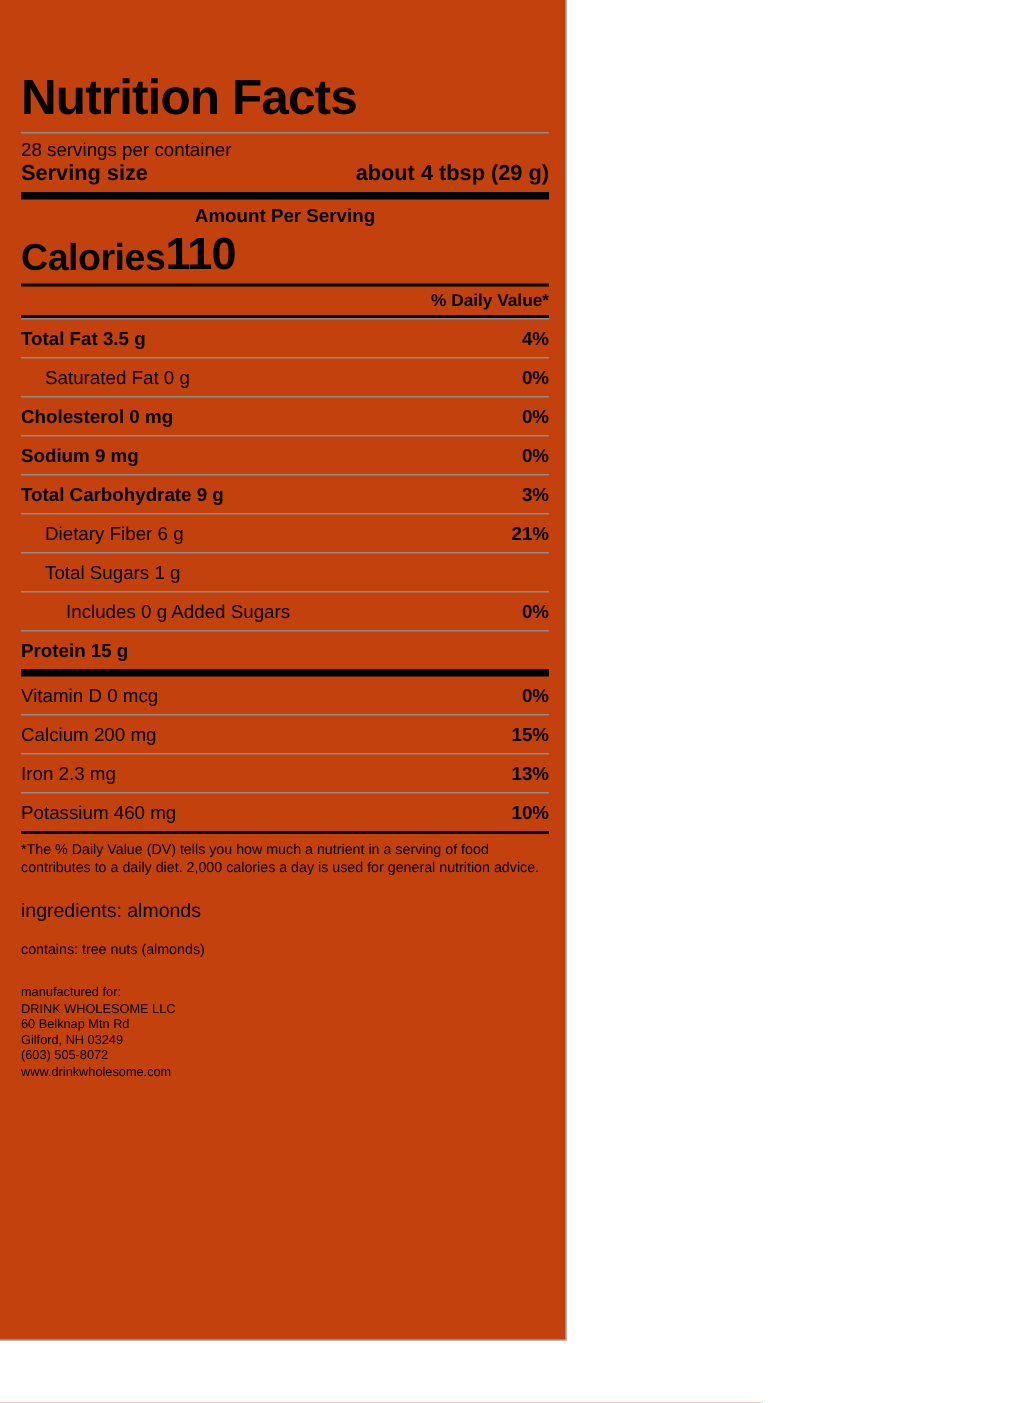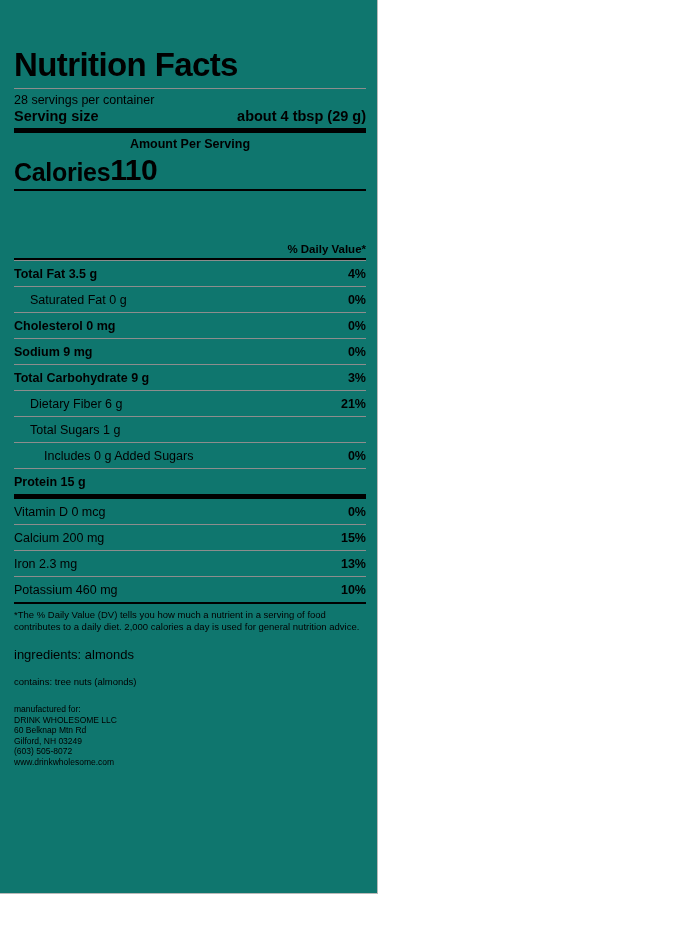--- a/index.html
+++ b/index.html
@@ -19,21 +19,21 @@
   
   .panel {
     position: absolute;
     left: 0px;
     top: 0px;
     width: 378px;
     height: 894px;
     border-right: 1px solid #b9b9b9;
     border-bottom: 1px solid #b9b9b9;
     box-sizing: border-box;
-    background: #0f766e;
+    background: #c2410c;
   }
 
   .label {
     position: absolute;
     left: 14px;
     top: 46px;
     width: 352px;
   }
 
   .title {
@@ -86,21 +86,20 @@
     font-size: 30px;
     font-weight: bold;
     letter-spacing: -0.5px;
   }
 
   .dv-header {
     text-align: right;
     font-size: 11.5px;
     font-weight: bold;
     padding: 4px 0 3px 0;
-    margin-top: 48px;
   }
 
   .nrow {
     display: flex;
     justify-content: space-between;
     align-items: baseline;
     font-size: 12.5px;
     padding: 6px 0 5px 0;
     border-top: 1px solid #8d8d8d;
   }

